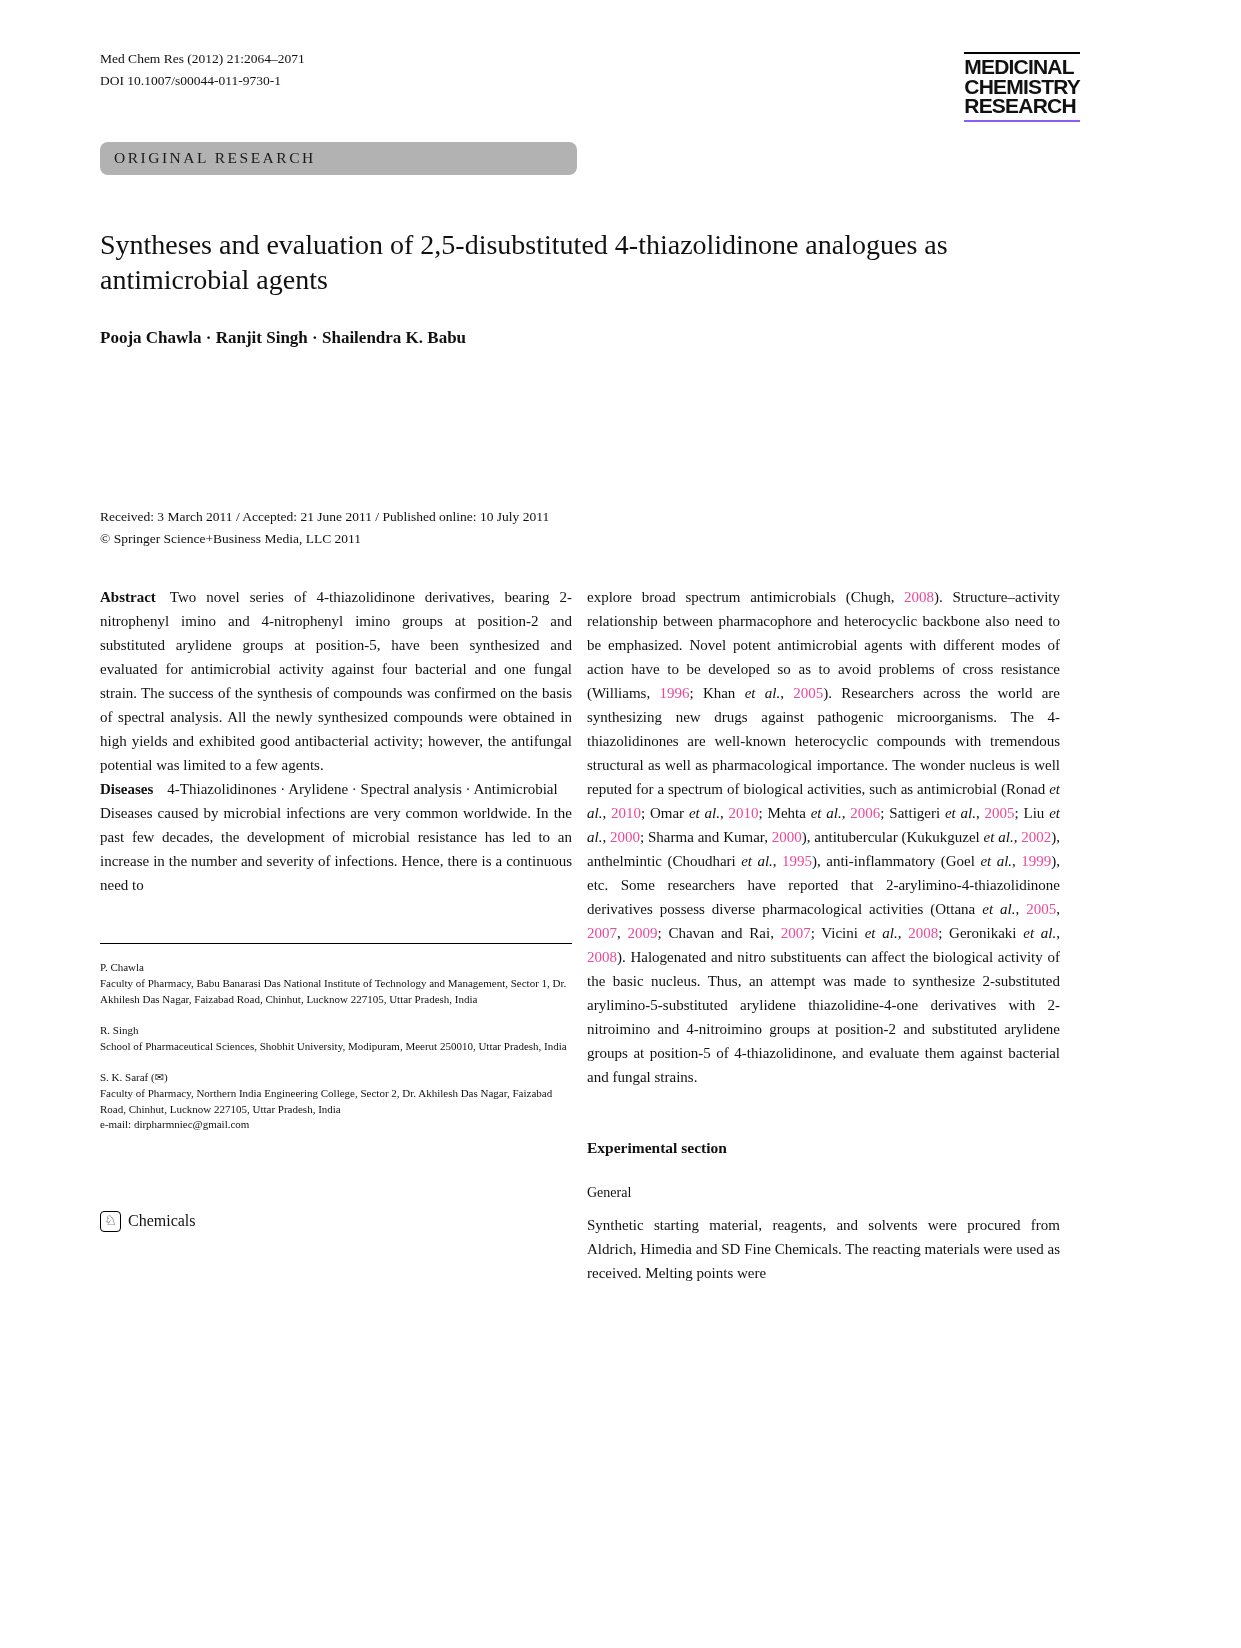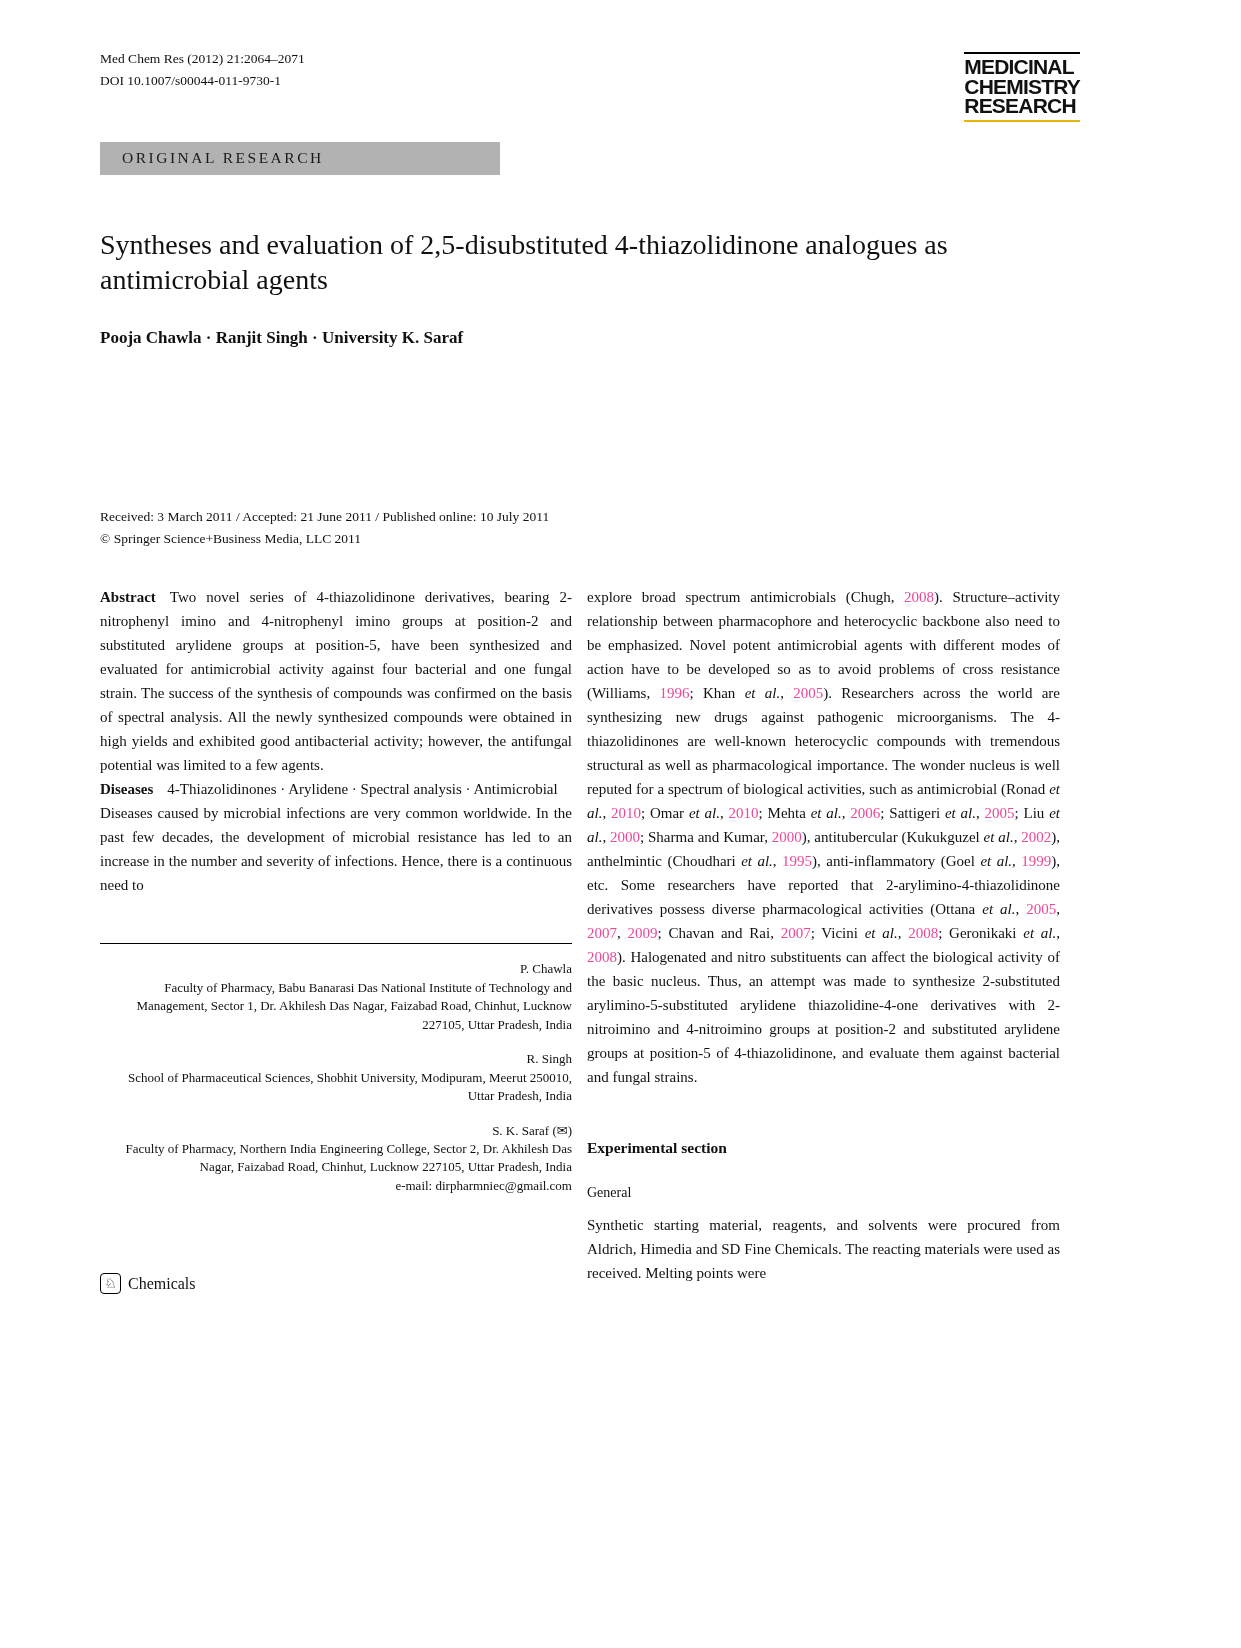--- a/index.html
+++ b/index.html
@@ -5,46 +5,46 @@
   html,body{margin:0;padding:0;background:#ffffff;}
   body{
     width:1241px;height:1648px;overflow:hidden;
     font-family:"Liberation Serif", serif;color:#111;
     -webkit-font-smoothing:antialiased;
   }
   .page{width:980px;padding:48px 161px 0 100px;box-sizing:content-box;}
   
   .header-row{display:flex;justify-content:space-between;align-items:flex-start;}
   .journal-info{font-size:13.5px;line-height:1.6;}
-  .logo-box{border-top:2px solid #000;border-bottom:2px solid #eab308;padding:3px 0 4px 0;margin-top:4px;}
+  .logo-box{border-top:2px solid #000;border-bottom:2px solid #8b5cf6;padding:3px 0 4px 0;margin-top:4px;}
   .logo-line{font-family:"Liberation Sans",sans-serif;font-weight:700;font-size:21px;line-height:.93;letter-spacing:-0.8px;}
   .section-banner{
-    margin-top:20px;width:400px;height:33px;background:#b2b2b2;
-    display:flex;align-items:center;box-sizing:border-box;padding-left:22px;
-    font-size:15.5px;letter-spacing:2.5px;color:#1a1a1a;
+    margin-top:20px;width:477px;height:33px;background:#b2b2b2;
+    display:flex;align-items:center;box-sizing:border-box;padding-left:14px;
+    font-size:15.5px;letter-spacing:2.5px;color:#1a1a1a;border-radius:8px;
   }
   
   .article-title{margin:52px 0 0 0;font-size:28px;font-weight:400;line-height:1.28;max-width:900px;}
   .authors-line{margin-top:30px;font-size:17px;font-weight:700;}
   .received-block{margin-top:158px;font-size:13.5px;line-height:1.6;}
   
   .columns{display:flex;gap:15px;margin-top:36px;}
   .col-left{width:472px;}
   .col-right{width:473px;}
   p.body{font-size:15px;line-height:24px;text-align:justify;margin:0;}
   .runin{font-weight:700;}
   .runin-gap{display:inline-block;width:14px;}
   .keywords-para{margin-top:26px;}
   h2.sect{font-size:15.5px;font-weight:700;margin:44px 0 0 0;}
   .sub-head{font-size:14px;margin:28px 0 12px 0;}
   .after-head{margin-top:26px;}
   .cite{color:#ec4899;}
   
   .footnote-divider{margin-top:46px;border-top:1.2px solid #000;width:472px;}
-  .footnote{font-size:13px;line-height:1.42;margin-top:16px;text-align:right;}
+  .footnote{font-size:11px;line-height:1.42;margin-top:16px;text-align:left;}
   .footnote .fn-name{display:block;}
   .footnote .fn-aff{display:block;}
   .footnote .fn-email{display:block;}
   
   .springer-footer{margin-top:78px;display:flex;align-items:center;gap:7px;}
   .springer-icon{
     display:inline-flex;align-items:center;justify-content:center;
     width:19px;height:19px;border:1.6px solid #000;border-radius:4px;
     font-size:14px;line-height:1;
   }
@@ -65,21 +65,21 @@
       <div class="logo-line">CHEMISTRY</div>
       <div class="logo-line">RESEARCH</div>
     </div>
   </div>
 
   <div class="section-banner">
     <span>ORIGINAL RESEARCH</span>
   </div>
 
   <h1 class="article-title">Syntheses and evaluation of 2,5-disubstituted 4-thiazolidinone analogues as antimicrobial agents</h1>
-  <div class="authors-line">Pooja Chawla · Ranjit Singh · University K. Saraf</div>
+  <div class="authors-line">Pooja Chawla · Ranjit Singh · Shailendra K. Babu</div>
 
   <div class="received-block">
     <div>Received: 3 March 2011 / Accepted: 21 June 2011 / Published online: 10 July 2011</div>
     <div>© Springer Science+Business Media, LLC 2011</div>
   </div>
 
   <div class="columns">
 
     <div class="col-left">
       <p class="body"><span class="runin">Abstract</span><span class="runin-gap"></span><span>Two novel series of 4-thiazolidinone derivatives, bearing 2-nitrophenyl imino and 4-nitrophenyl imino groups at position-2 and substituted arylidene groups at position-5, have been synthesized and evaluated for antimicrobial activity against four bacterial and one fungal strain. The success of the synthesis of compounds was confirmed on the basis of spectral analysis. All the newly synthesized compounds were obtained in high yields and exhibited good antibacterial activity; however, the antifungal potential was limited to a few agents.</span></p>

